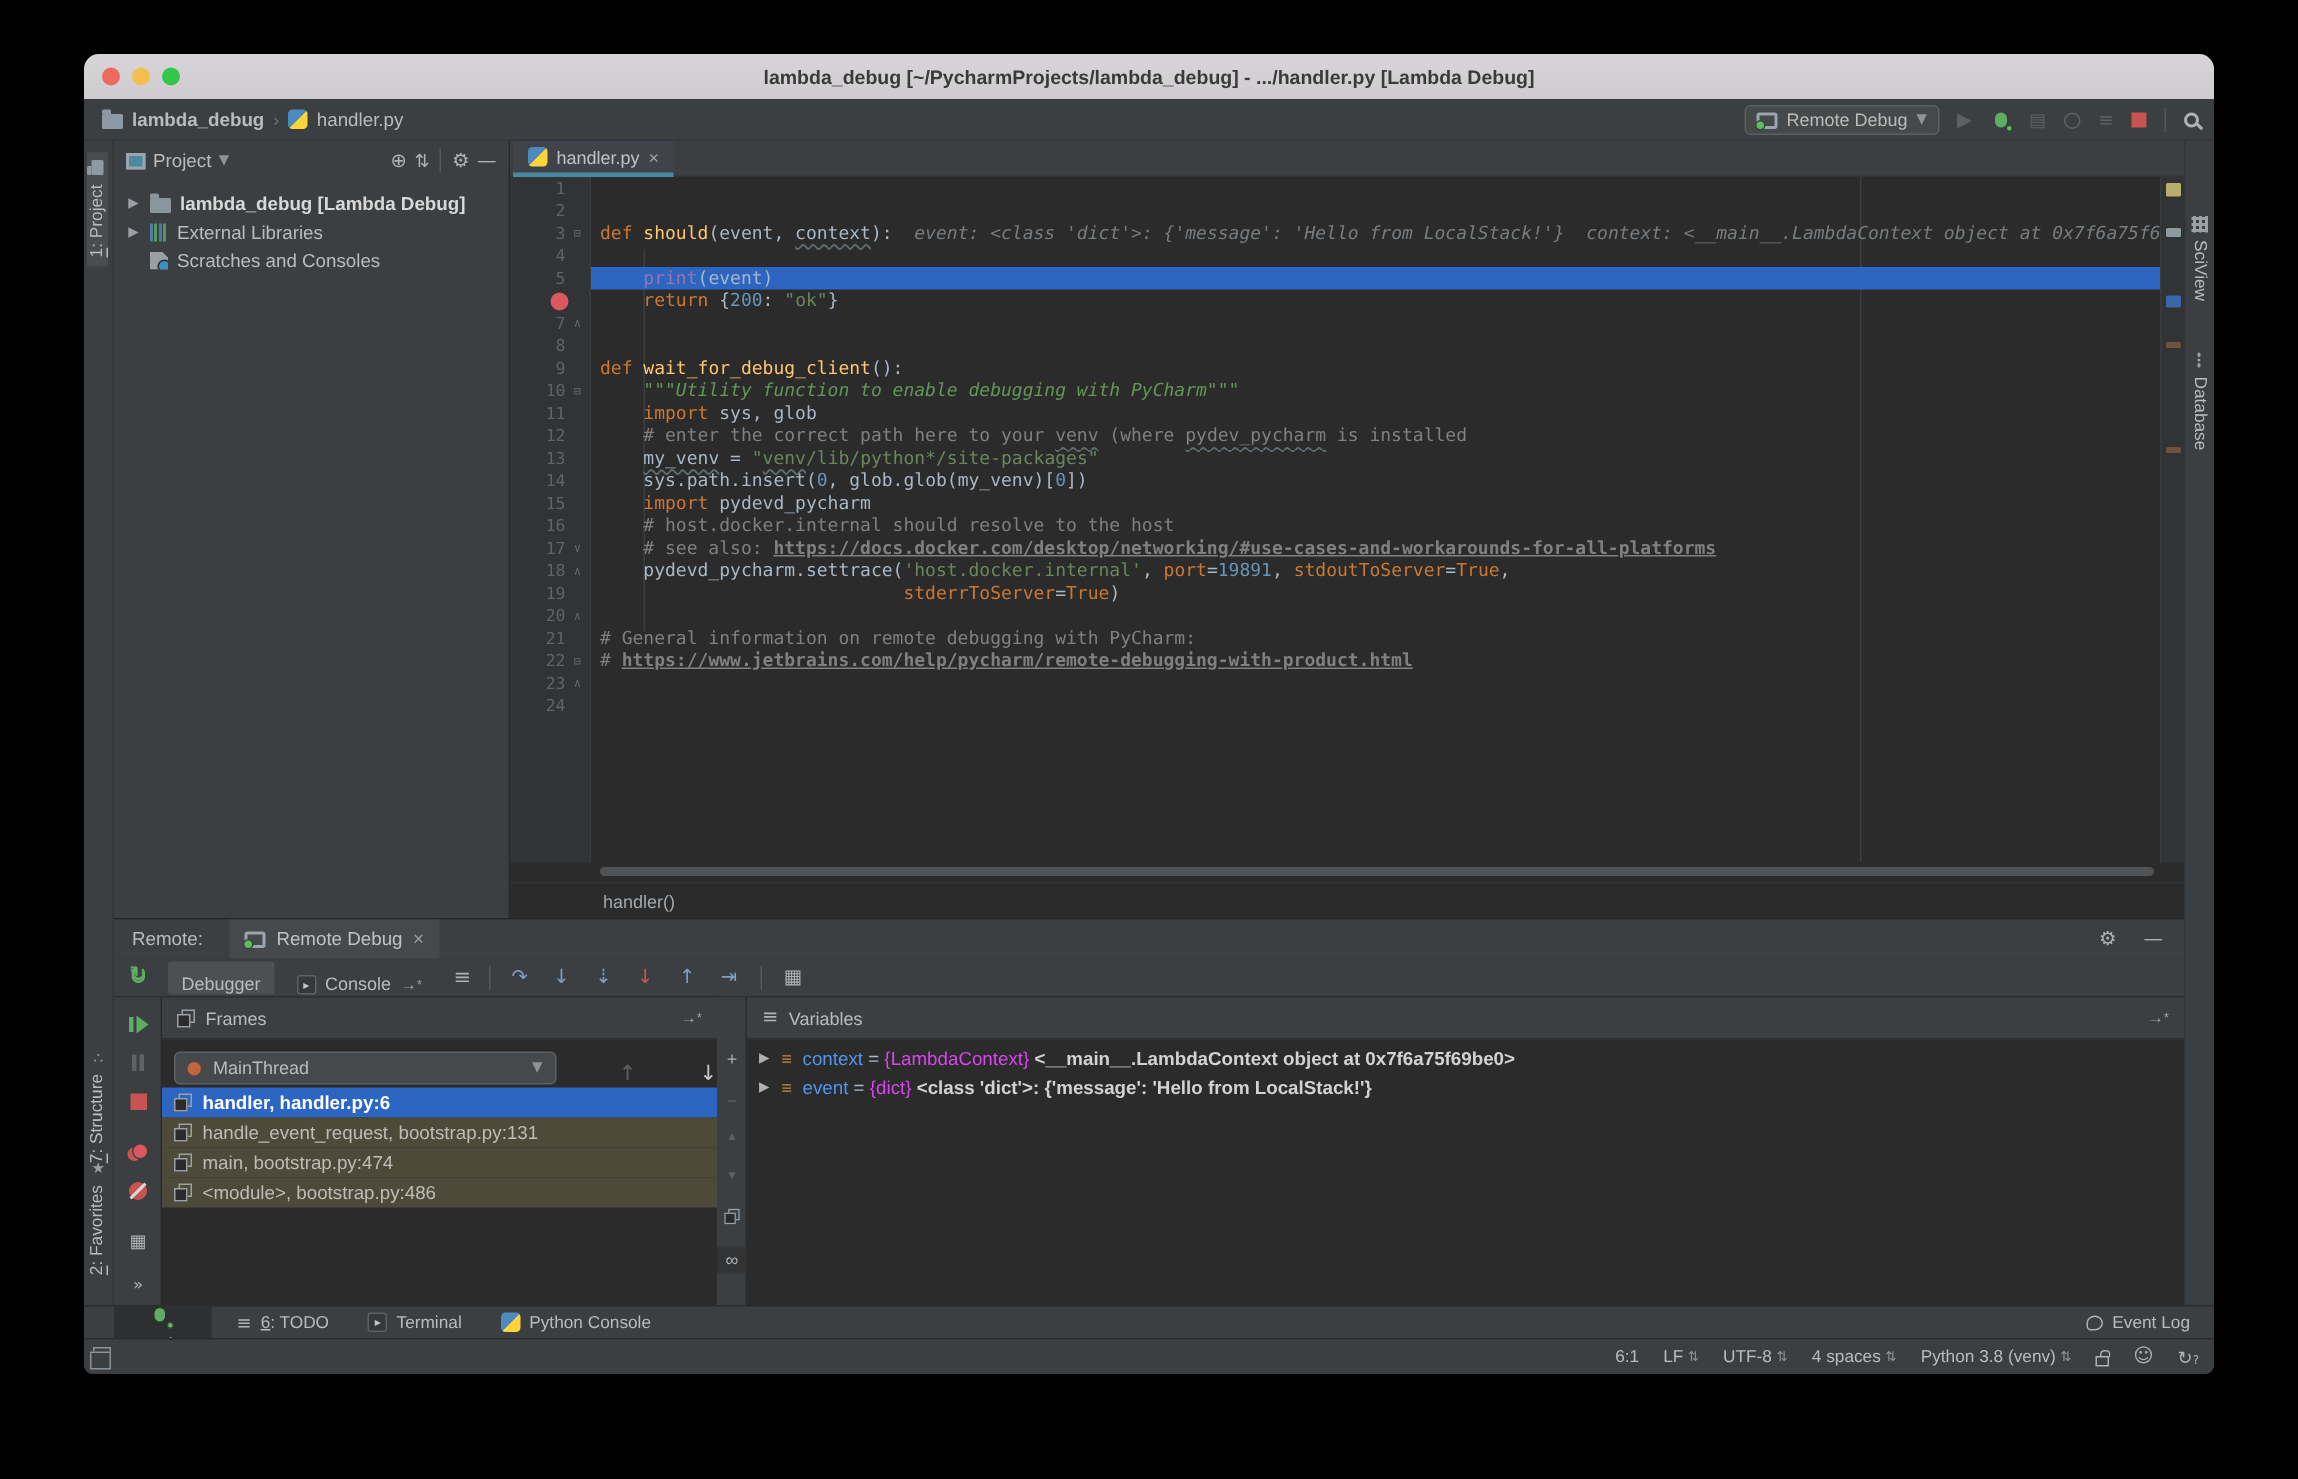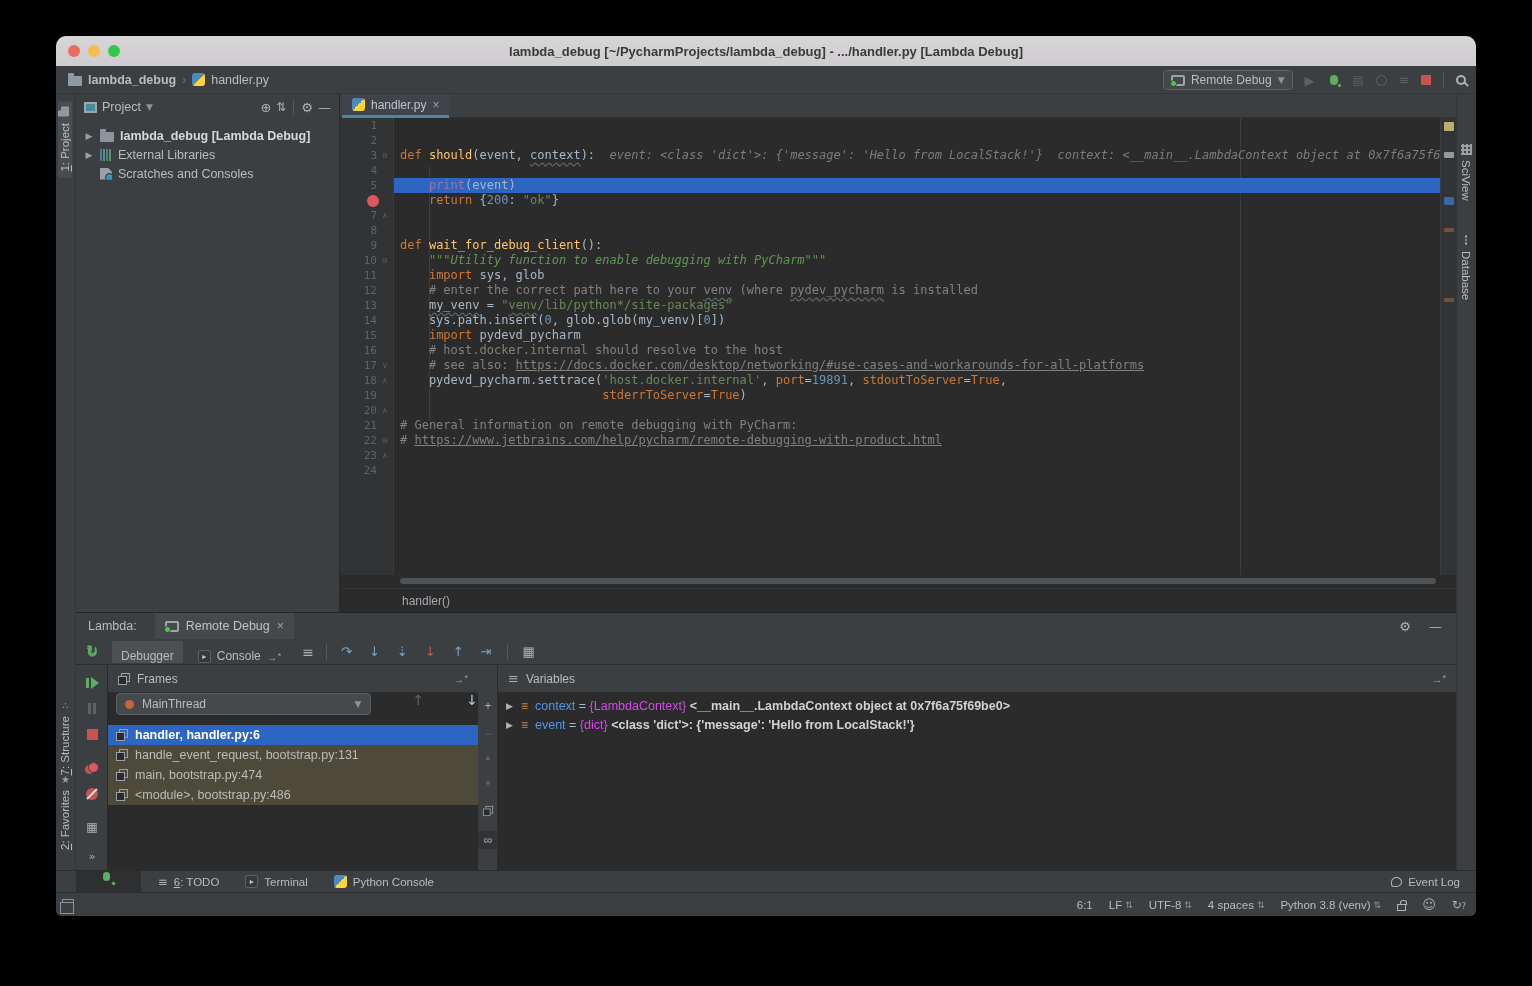--- a/index.html
+++ b/index.html
@@ -87,21 +87,21 @@
   .gl .fold{position:absolute;right:2px;top:0;width:12px;text-align:center;color:#606366;font-size:8px;line-height:15px;}
   .gl.cur{color:#c8c8c8;}
   .bpdot{position:absolute;left:27px;width:12px;height:12px;border-radius:50%;background:#db5860;}
   .code{position:absolute;left:54px;top:24px;right:16px;height:457px;overflow:hidden;}
   .cl{position:relative;height:15px;white-space:pre;font:12px/15px "DejaVu Sans Mono",monospace;padding-left:6px;}
   .cl.exec{background:#2d65c2;}
   .cl.exec::after{content:"";position:absolute;left:100%;top:0;width:20px;height:15px;background:#2d65c2;}
   .tk-k{color:#cc7832}.tk-f{color:#ffc66d}.tk-p{color:#a9b7c6}.tk-s{color:#6a8759}
   .tk-d{color:#629755;font-style:italic}.tk-c{color:#808080}.tk-n{color:#6897bb}
   .tk-b{color:#9876aa}.tk-h{color:#787d80;font-style:italic}
-  .tk-l{color:#808080;text-decoration:underline;}
+  .tk-l{color:#808080;text-decoration:underline;font-weight:bold;}
   .w{text-decoration:underline wavy #5f6b6e;text-underline-offset:3px;}
   .guide{position:absolute;width:1px;background:#3b3e40;}
   .stripe{position:absolute;right:0;top:24px;width:16px;height:457px;background:#313335;border-left:1px solid #3a3d3f;}
   .smark{position:absolute;left:3px;width:10px;border-radius:1px;}
   .escroll{position:absolute;left:60px;top:484px;height:6px;border-radius:3px;background:#505355;}
   .ebread{position:absolute;left:0;top:494px;width:100%;height:24px;background:#2b2b2b;border-top:1px solid #323537;display:flex;align-items:center;padding-left:62px;color:#a1a8ae;font-size:12px;}
   
   .debug{position:absolute;left:20px;top:576px;width:1380px;height:258px;background:#2b2b2b;border-top:1px solid #242628;}
   .dbg-head{position:absolute;left:0;top:0;width:100%;height:26px;background:#3c3f41;display:flex;align-items:center;}
   .dbg-label{padding-left:12px;color:#bbbbbb;font-size:12.5px;}
@@ -109,21 +109,21 @@
   .dbg-head-right{position:absolute;right:14px;display:flex;gap:18px;color:#afb1b3;font-size:13px;}
   .dbg-toolbar{position:absolute;left:0;top:26px;width:100%;height:26px;background:#3c3f41;border-bottom:1px solid #2c2f31;display:flex;align-items:center;}
   .dtab{height:22px;display:flex;align-items:flex-end;gap:6px;padding:0 9px;color:#bbbbbb;font-size:12px;border-radius:2px;}
   .dtab.sel{background:#4c5052;}
   .stepicons{display:flex;align-items:center;gap:17px;margin-left:14px;color:#7ea0c8;font-size:13px;}
   .vtoolbar{position:absolute;left:0;top:52px;width:32px;height:206px;background:#3c3f41;border-right:1px solid #292b2d;}
   .vtb{position:absolute;left:0;width:32px;display:flex;justify-content:center;}
   .frames{position:absolute;left:32px;top:52px;width:370px;height:206px;background:#2b2b2b;}
   .panel-head{height:28px;background:#3c3f41;border-bottom:1px solid #2c2f31;display:flex;align-items:center;gap:7px;padding:0 10px;color:#bbbbbb;font-size:12px;}
   .panel-head .spacer{flex:1;}
-  .thread-row{position:absolute;left:0;top:28px;width:100%;height:30px;display:flex;align-items:flex-start;gap:28px;}
+  .thread-row{position:absolute;left:0;top:28px;width:100%;height:30px;display:flex;align-items:flex-end;gap:28px;}
   .thread-dd{margin-left:8px;width:300px;height:22px;border:1px solid #5e6164;border-radius:4px;background:#45494b;display:flex;align-items:center;gap:8px;padding:0 8px;color:#bbbbbb;font-size:12px;}
   .thread-dd .dot{width:9px;height:9px;border-radius:50%;background:#c4643b;}
   .thread-dd .spacer{flex:1;}
   .framelist{position:absolute;left:0;top:60px;width:100%;}
   .frow{height:20px;display:flex;align-items:center;gap:7px;padding-left:8px;font-size:12.5px;color:#bdbdb6;}
   .frow.sel{background:#2d65c2;color:#ffffff;font-weight:bold;}
   .frow.lib{background:#4e4a3a;}
   .varstrip{position:absolute;left:402px;top:52px;width:20px;height:206px;background:#3c3f41;border-right:1px solid #292b2d;}
   .vsb{position:absolute;left:0;width:20px;display:flex;justify-content:center;color:#afb1b3;font-size:12px;}
   .vsb.dis{color:#5f6265;}
@@ -324,21 +324,21 @@
         <div class="smark" style="top: 180px; height: 4px; background: rgb(110, 82, 63);"></div>
       </div>
     <div class="escroll" style="width:1036px"></div>
     <div class="ebread">
         <span>handler()</span>
       </div>
   </div>
 
   <div class="debug">
     <div class="dbg-head">
-      <span class="dbg-label">Lambda:</span>
+      <span class="dbg-label">Remote:</span>
       <div class="dbg-tab">
         <span class="icon ic-remote"></span>
         <span>Remote Debug</span>
         <span style="color:#9aa0a6">×</span>
       </div>
       <div class="dbg-head-right">
         <span class="gly">⚙</span>
         <span class="gly">—</span>
       </div>
     </div>

